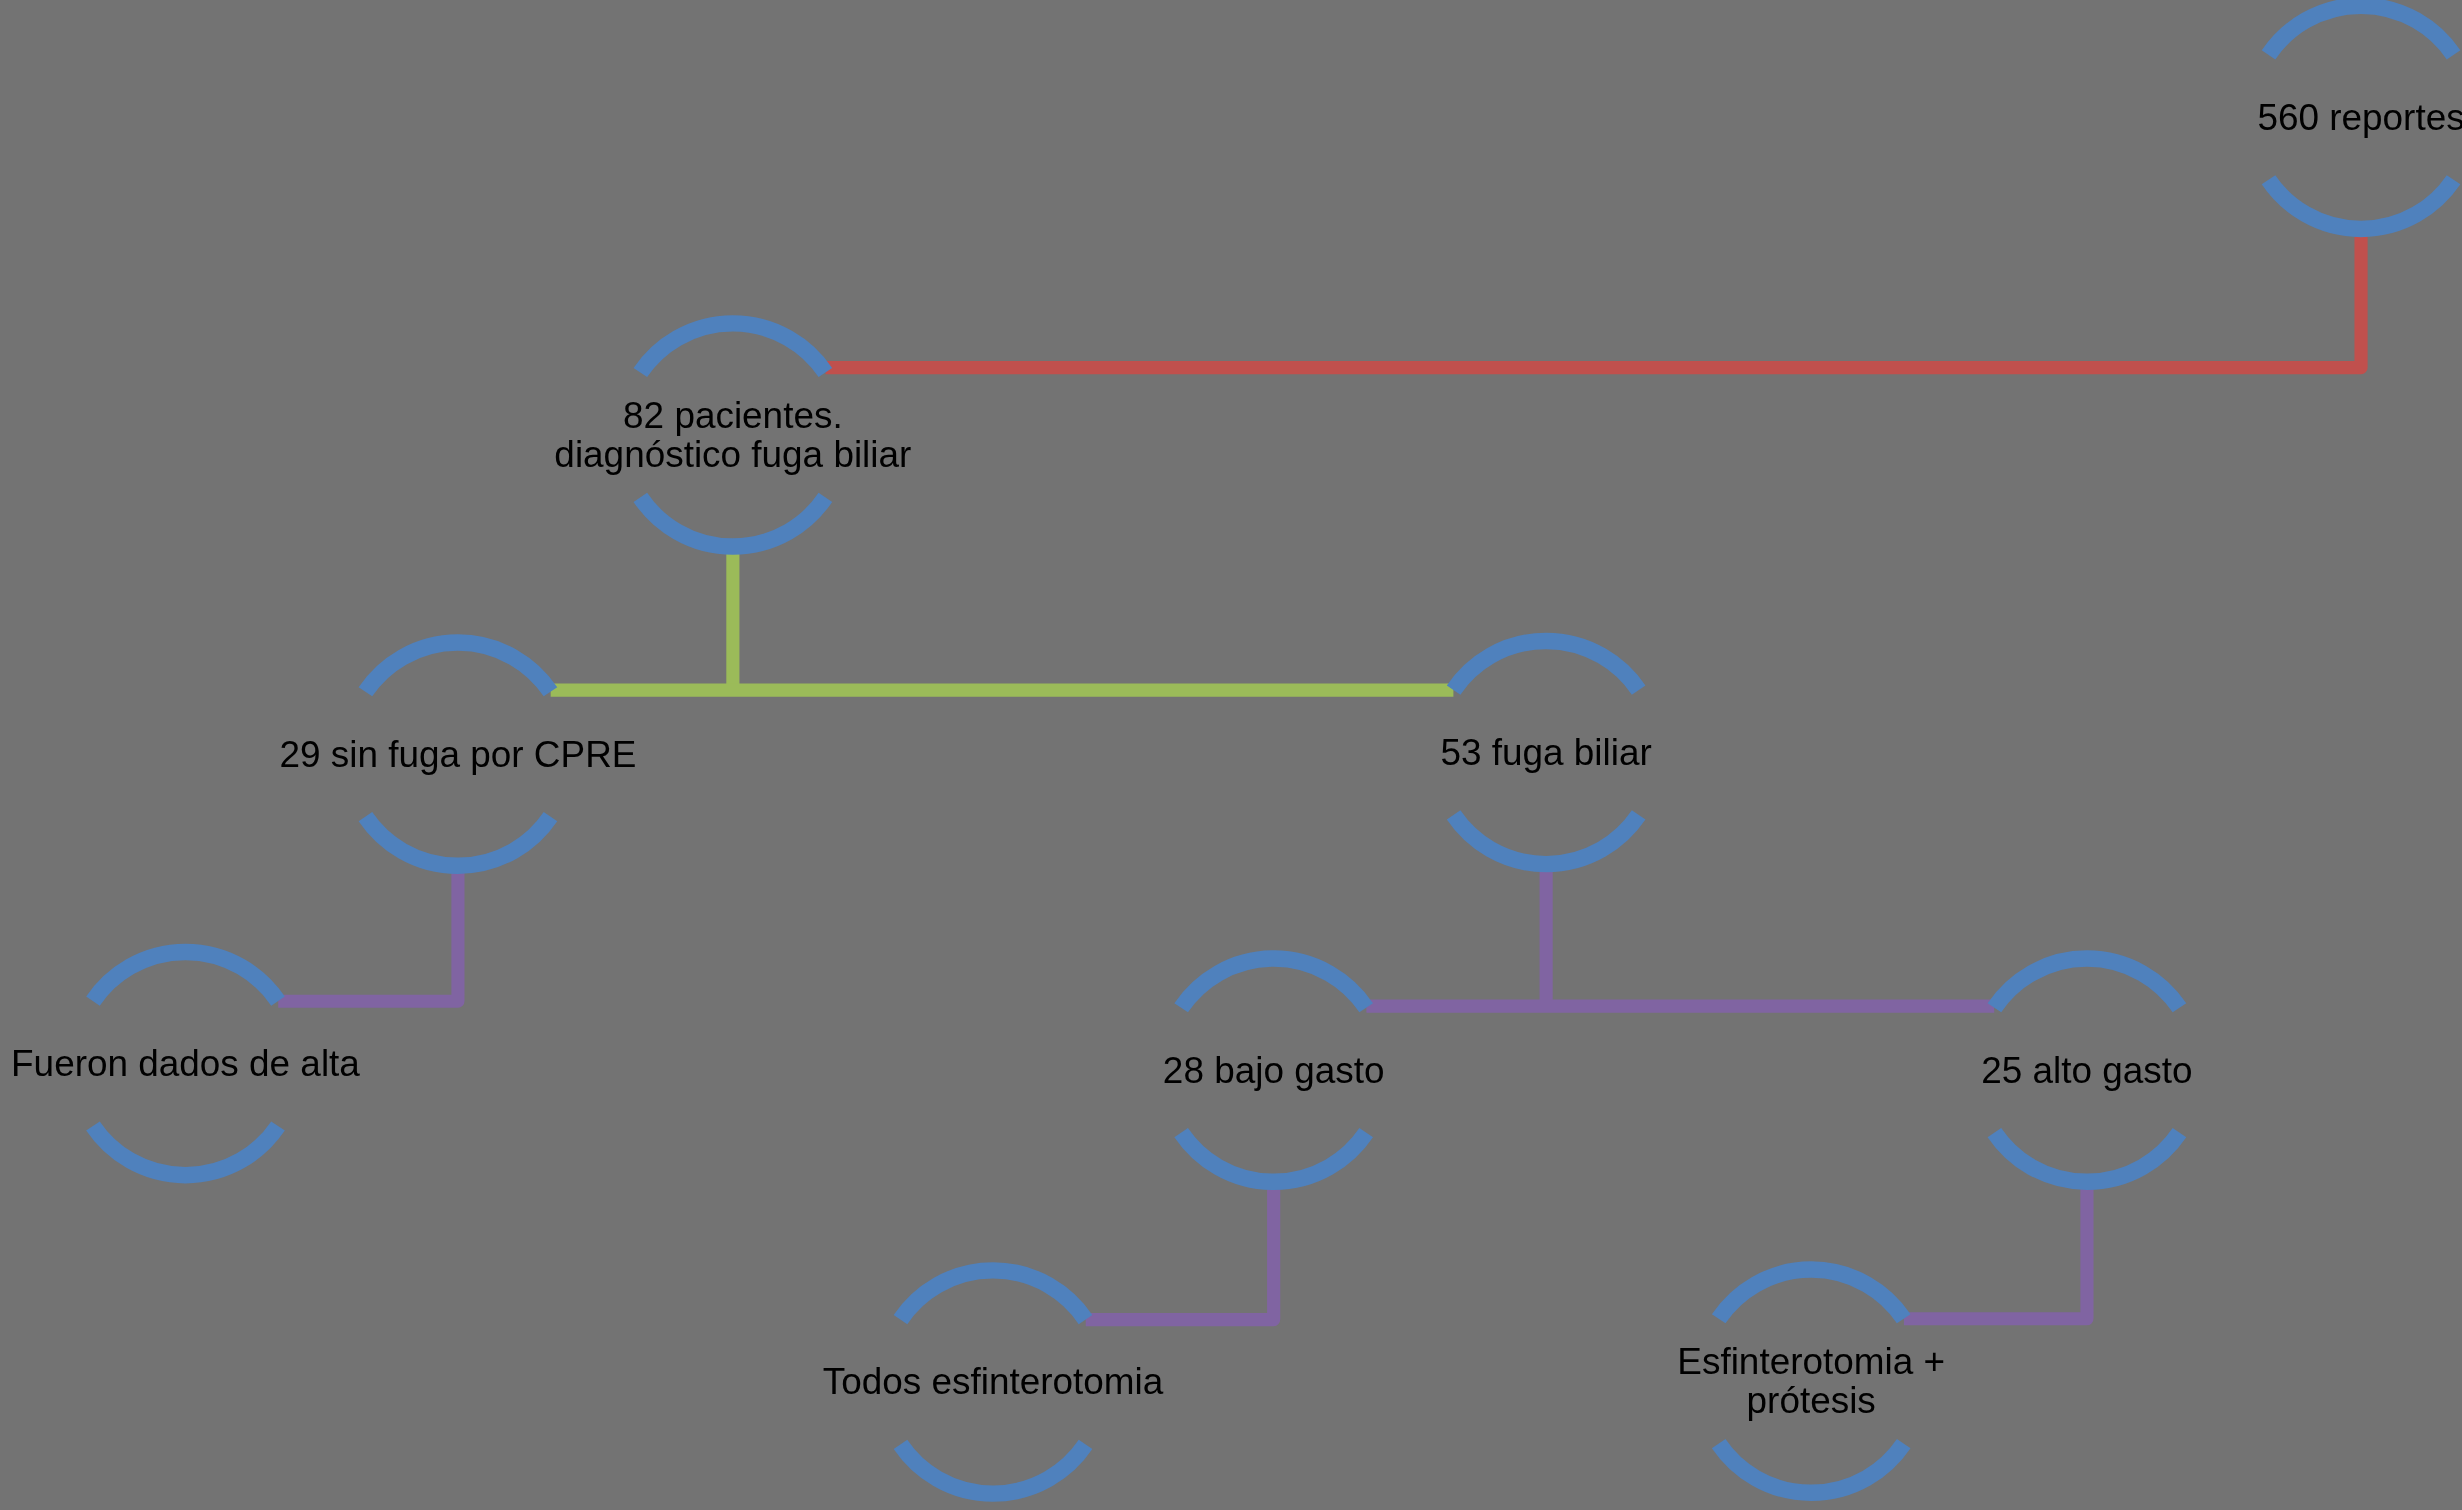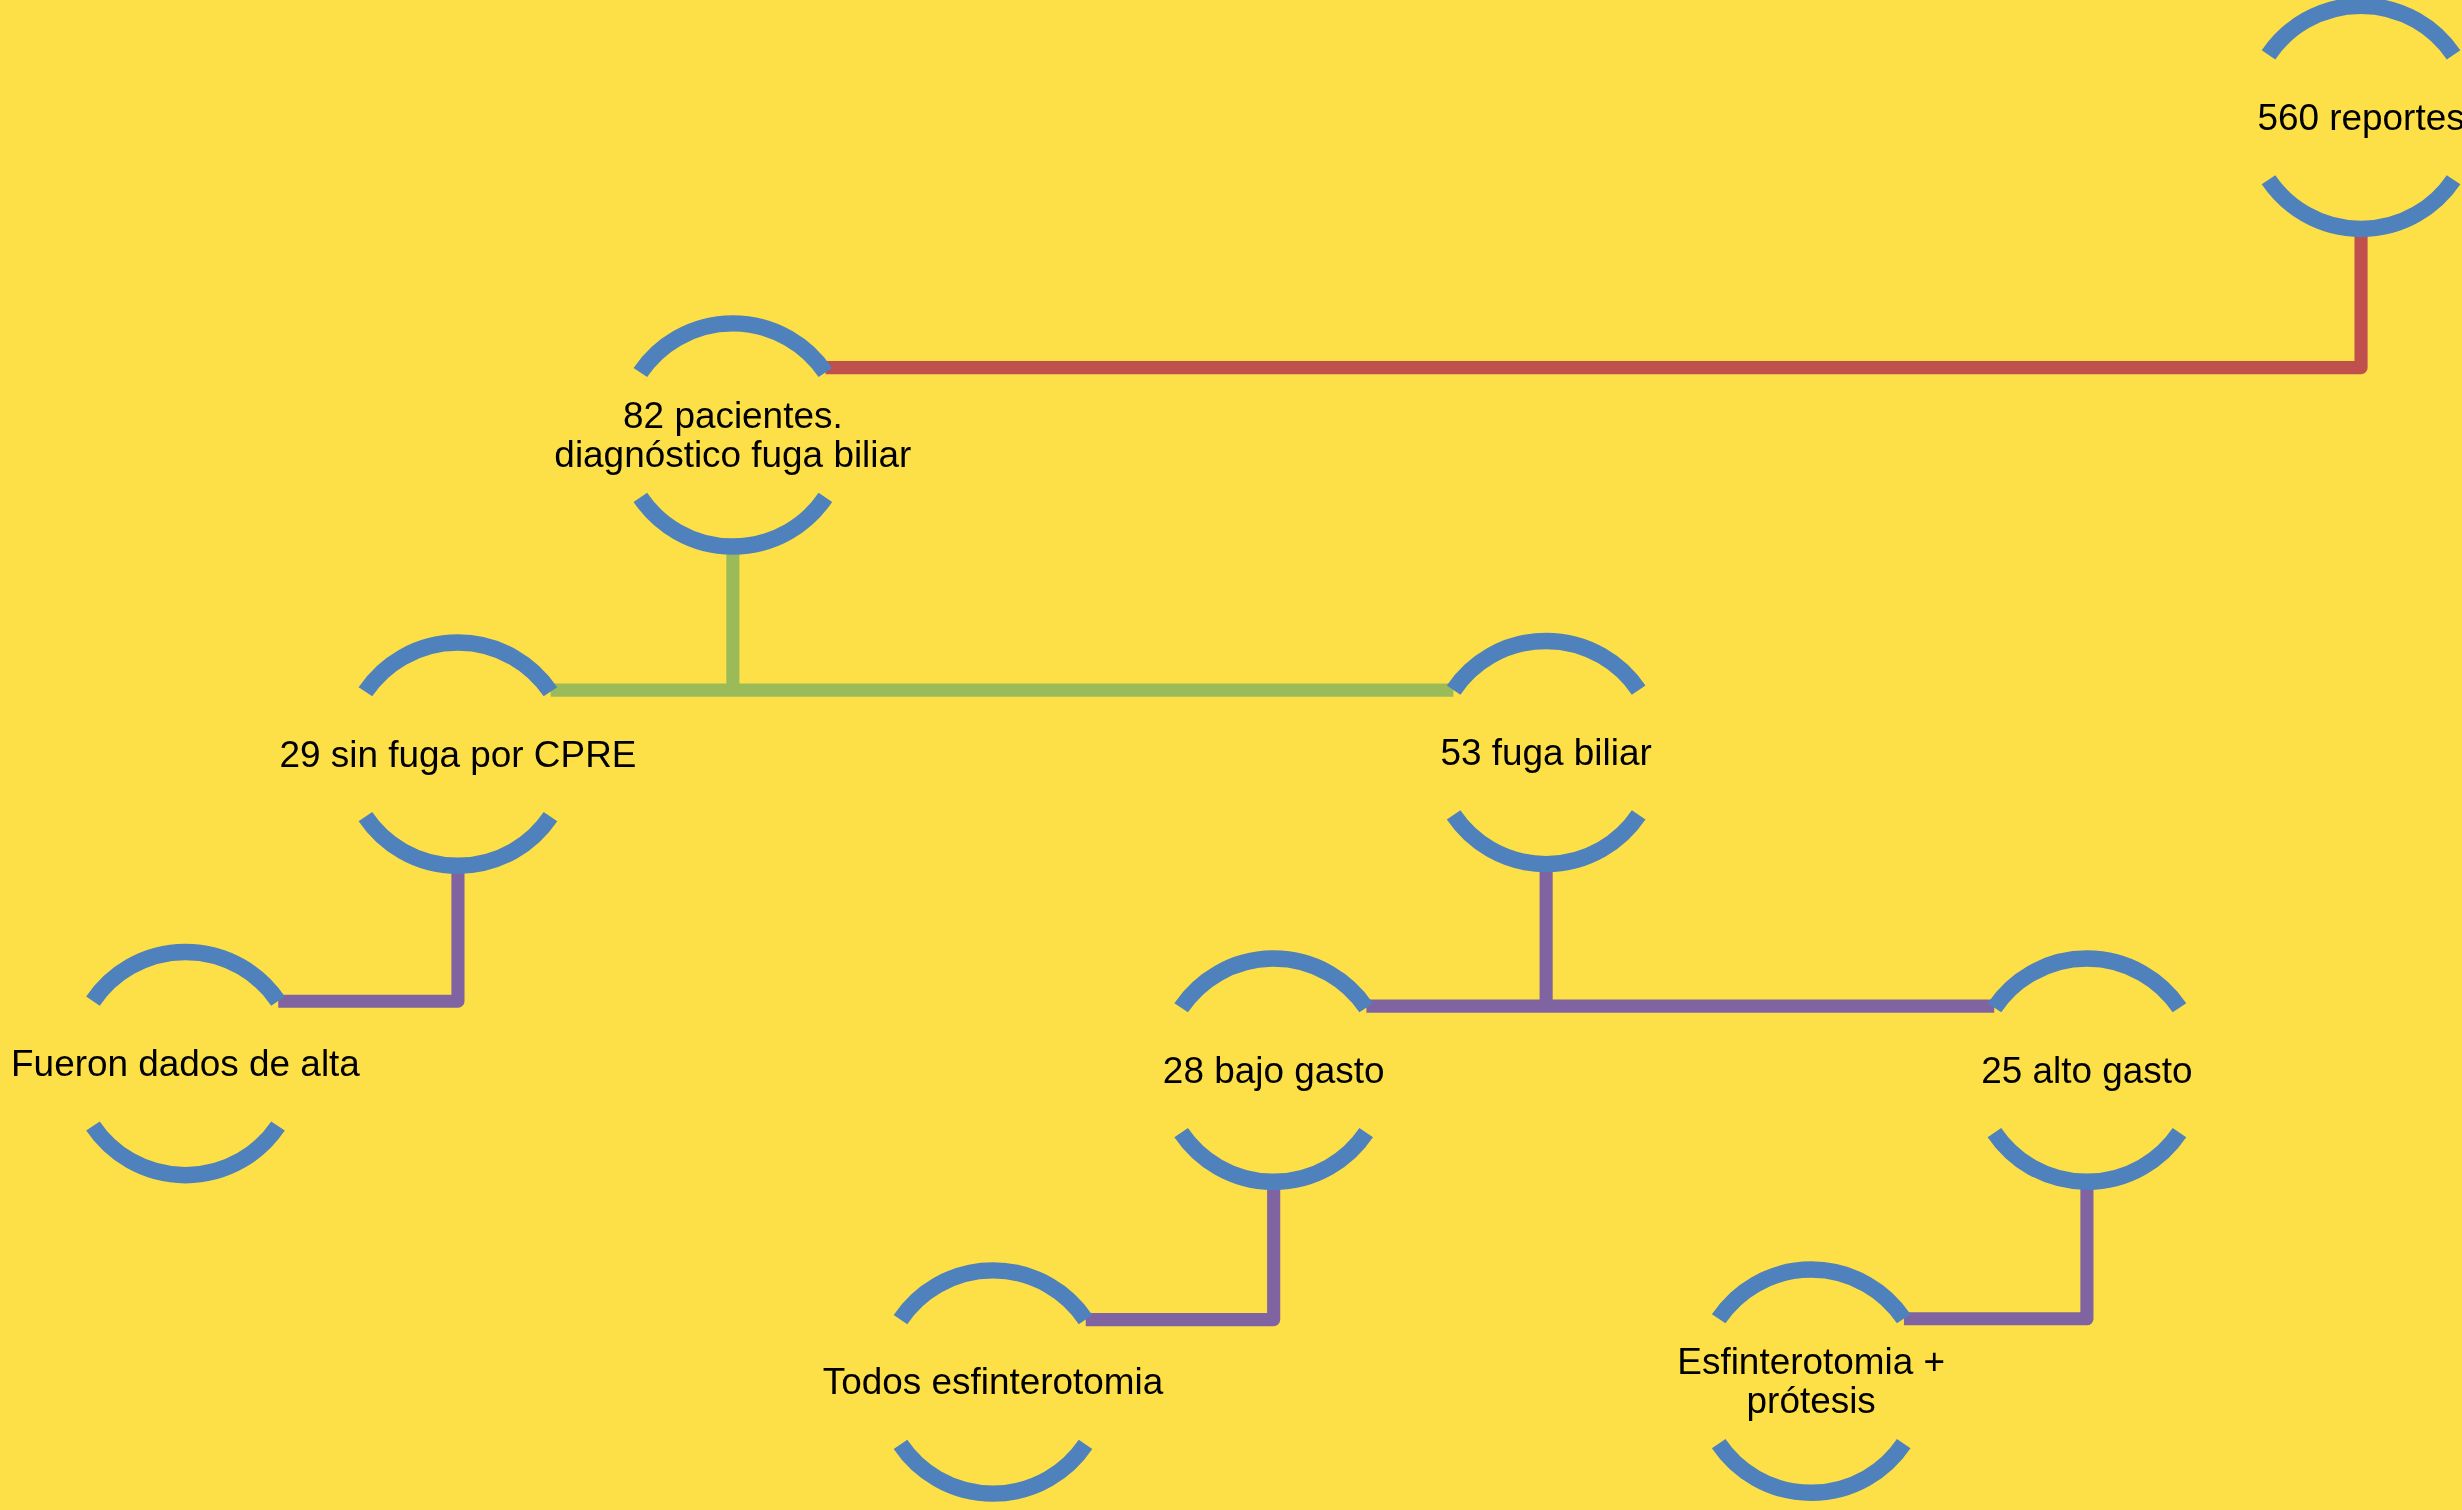--- a/index.html
+++ b/index.html
@@ -4,21 +4,21 @@
 <style>
   html, body {
     margin: 0;
     padding: 0;
     background: #ffffff;
   }
   .canvas-wrap {
     position: relative;
     width: 2462px;
     height: 1510px;
-    background: #fde047;
+    background: #737373;
     overflow: hidden;
   }
   svg {
     display: block;
     font-family: "Liberation Sans", "DejaVu Sans", sans-serif;
   }
   svg text {
     font-family: "Liberation Sans", "DejaVu Sans", sans-serif;
   }
 </style>

